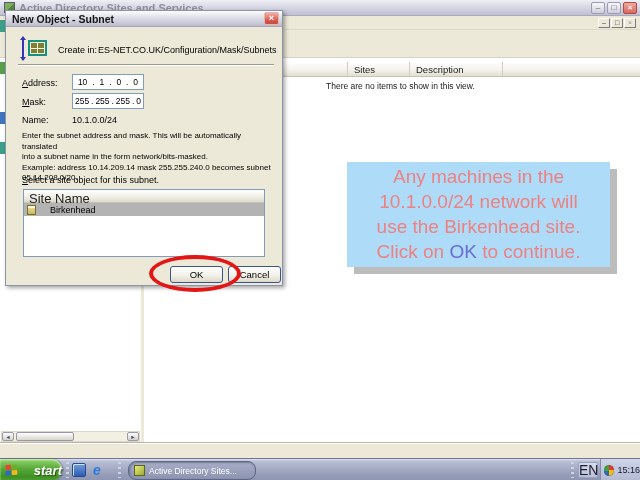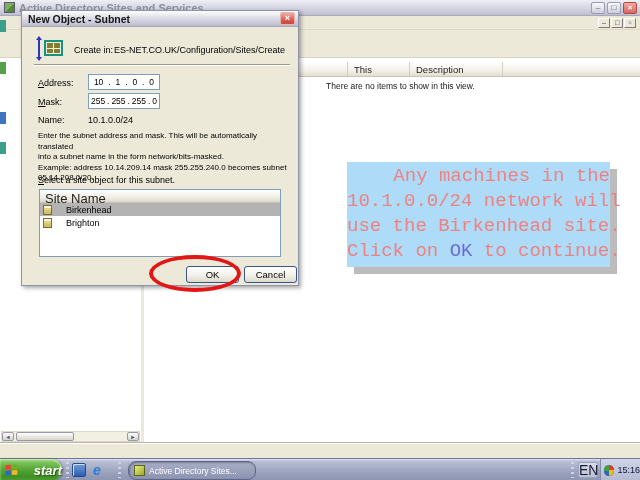--- a/index.html
+++ b/index.html
@@ -35,21 +35,21 @@
   .sb-btn { position:absolute; top:0; width:12px; height:9px; background:linear-gradient(180deg,#fdfdfd,#d5d3c6);
     border:1px solid #9a98a8; border-radius:2px; font-size:5.5px; line-height:8px; text-align:center; color:#3e4e7e; }
   .sb-thumb { position:absolute; left:14px; top:0; width:58px; height:9px; background:linear-gradient(180deg,#fefefe,#d8d6ca);
     border:1px solid #9a98a8; border-radius:2px; }
 
   
   .edge-ico { position:absolute; width:6px; height:12px; z-index:5; }
 
   
   .dlg { position:absolute; left:5px; top:10px; width:278px; height:276px; background:#ece9d8;
-    border:1px solid #8d94a8; box-shadow:2px 2px 4px rgba(0,0,0,.35); z-index:10;margin-left:16px; }
+    border:1px solid #8d94a8; box-shadow:2px 2px 4px rgba(0,0,0,.35); z-index:10; }
   .dlg-titlebar { position:absolute; left:0; top:0; width:100%; height:16px;
     background:linear-gradient(180deg,#fdfdfd,#dedee8 45%,#c3c3d3 90%,#b9b9ca); border-bottom:1px solid #a6a6b8; }
   .dlg-title { position:absolute; left:6px; top:2px; font-size:10.5px; font-weight:bold; color:#161616; white-space:nowrap; }
   .dlg-close { position:absolute; right:3px; top:1px; width:15px; height:13px; border-radius:2px;
     background:linear-gradient(180deg,#f2aba3,#d4564b 70%,#c84a40); border:1px solid #e6b5ae;
     color:#fff; font-size:9px; font-weight:bold; text-align:center; line-height:11px; }
   .dlg label, .dlg .stat { position:absolute; font-size:9px; color:#000; }
   .ul-first::first-letter { text-decoration:underline; }
 
   .subnet-icon { position:absolute; left:14px; top:26px; width:30px; height:24px; }
@@ -75,21 +75,21 @@
   .site-icon { width:9px; height:10px; background:linear-gradient(180deg,#efe3a0,#c9b860); border:1px solid #7b6d2c; box-shadow:inset 0 2px 0 #fdf6d8; }
 
   .dlg-btn { position:absolute; top:255px; width:53px; height:17px; border-radius:3px; border:1px solid #39558c;
     background:linear-gradient(180deg,#fefefe,#f2f1ea 55%,#dcd9ca); font-size:9.5px; color:#000; text-align:center; line-height:15px; }
   .ok { left:164px; } .cancel { left:222px; }
 
   .ok-ellipse { position:absolute; left:149px; top:255px; width:92px; height:37px; border:4px solid #e31515; border-radius:50%; z-index:30; }
 
   
   .callout { position:absolute; left:347px; top:162px; width:263px; height:105px; background:#aedcf8;
-    box-shadow:7px 7px 0 0 #bcbcbc; z-index:20; text-align:right; padding-top:2px;font-family:Liberation Mono, monospace; }
+    box-shadow:7px 7px 0 0 #bcbcbc; z-index:20; text-align:center; padding-top:2px; }
   .callout .line { font-size:19px; line-height:25px; color:#ee8181; white-space:nowrap; }
   .callout .hl { color:#6b6bd6; }
 
   
   .taskbar { position:absolute; left:0; top:458px; width:640px; height:22px; z-index:40;
     background:linear-gradient(180deg,#e2e5f0 0%,#b9bfd4 10%,#a5acc5 45%,#959db8 75%,#8d95b0 100%); border-top:1px solid #6e759a; }
   .start-btn { position:absolute; left:0; top:0; height:22px; width:62px; border-radius:0 11px 11px 0;
     background:linear-gradient(180deg,#94d470,#57a837 45%,#3f9126 80%,#4f9e33); box-shadow:inset 0 1px 2px #d2f4b4, 1px 0 2px rgba(0,0,0,.3);
     display:flex; align-items:center; gap:16px; padding-left:5px; }
   .start-label { font-size:13px; font-weight:bold; font-style:italic; color:#fff; text-shadow:1px 1px 1px rgba(0,0,0,.45); }
@@ -129,21 +129,21 @@
       <span class="childbtn" style="right:17px;">□</span>
       <span class="childbtn dis" style="right:4px;">×</span>
     </div>
     <div class="mw-toolbar"></div>
 
     <div class="left-pane"></div>
     <div class="pane-divider"></div>
 
     <div class="right-pane">
       <div class="hdr-cell" style="left:0; width:204px;"></div>
-      <div class="hdr-cell" style="left:204px; width:62px;">This</div>
+      <div class="hdr-cell" style="left:204px; width:62px;">Sites</div>
       <div class="hdr-cell" style="left:266px; width:93px;">Description</div>
       <div class="hdr-cell" style="left:359px; width:137px; border-right:none;"></div>
       <div class="empty-text">There are no items to show in this view.</div>
     </div>
 
     <div class="hscroll">
       <span class="sb-btn" style="left:0;">◄</span>
       <span class="sb-thumb"></span>
       <span class="sb-btn" style="right:0;">►</span>
     </div>
@@ -165,21 +165,21 @@
     <span class="subnet-icon">
       <span class="si-line"></span>
       <span class="si-box">
           <i></i>
           <i></i>
           <i></i>
           <i></i>
         </span>
     </span>
     <span class="stat" style="left:52px; top:34px;">Create in:</span>
-    <span class="stat" style="left:92px; top:34px;">ES-NET.CO.UK/Configuration/Sites/Create</span>
+    <span class="stat" style="left:92px; top:34px;">ES-NET.CO.UK/Configuration/Mask/Subnets</span>
 
     <div class="sep"></div>
 
     <label class="ul-first" style="left:16px; top:67px;">Address:</label>
     <div class="ip-box" style="top:63px;">
       <span>10</span>
       <span>.</span>
       <span>1</span>
       <span>.</span>
       <span>0</span>
@@ -206,24 +206,20 @@
 Example: address 10.14.209.14 mask 255.255.240.0 becomes subnet
 05.14.208.0/20.</div>
 
     <span class="stat ul-first" style="left:16px; top:164px;">Select a site object for this subnet.</span>
 
     <div class="site-list">
       <div class="sl-header">Site Name</div>
       <div class="sl-row selected">
         <span class="site-icon"></span>
         <span>Birkenhead</span>
-      </div>
-      <div class="sl-row">
-        <span class="site-icon"></span>
-        <span>Brighton</span>
       </div>
     </div>
 
     <div class="dlg-btn ok">OK</div>
     <div class="dlg-btn cancel">Cancel</div>
   </div>
 
   <div class="ok-ellipse"></div>
 
   <div class="callout">

